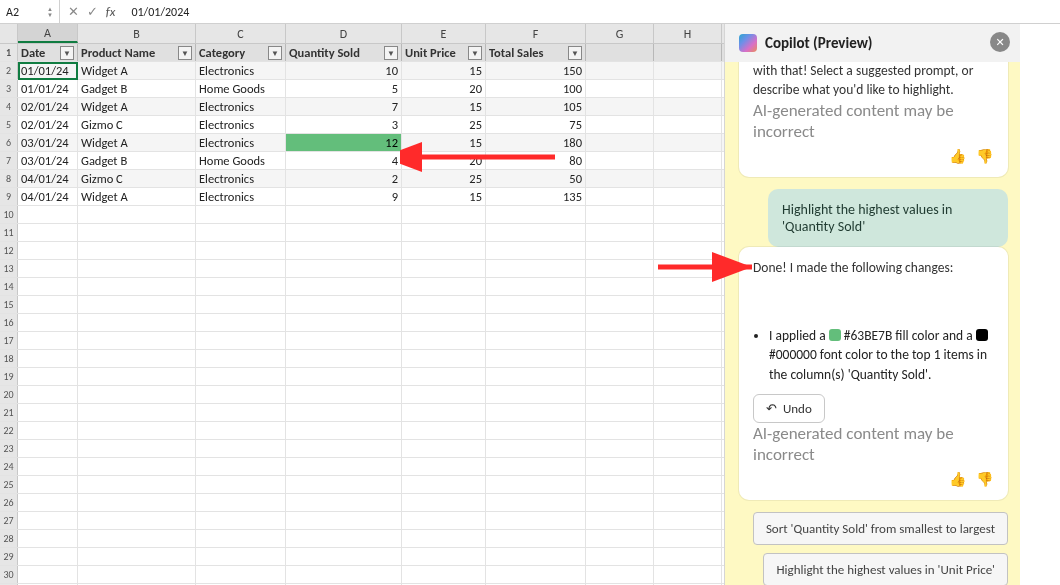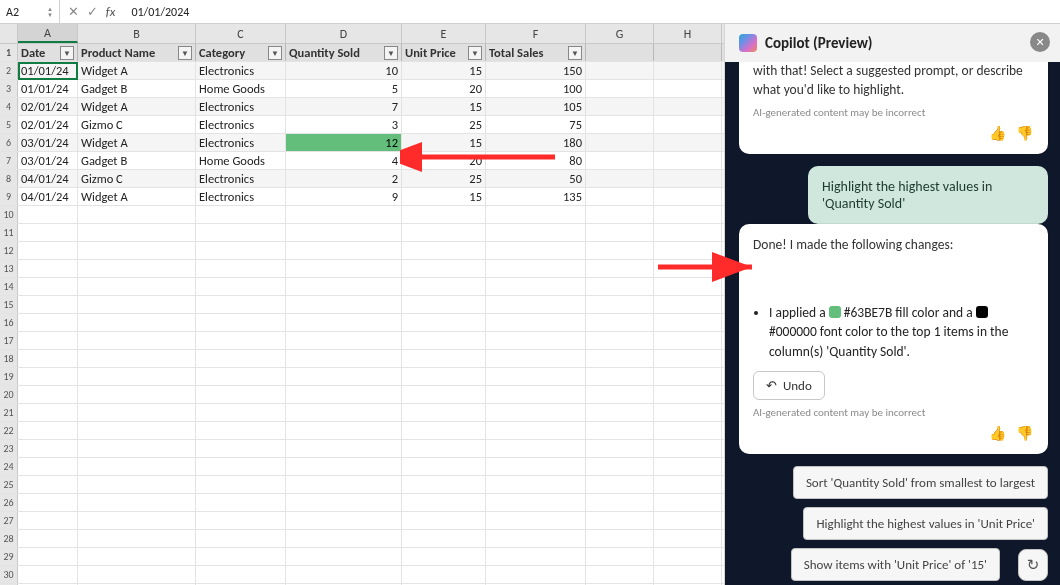--- a/index.html
+++ b/index.html
@@ -118,22 +118,22 @@
     position: absolute;
     border: 2px solid #107c41;
     pointer-events: none;
   }
 
   
   .arrow-annot { position: absolute; pointer-events: none; }
 
   
   .copilot-panel {
-    width: 336px;
-    background: #0f172a;
+    width: 296px;
+    background: #fef9c3;
     border-left: 1px solid #d5d5d5;
     display: flex;
     flex-direction: column;
     position: relative;
   }
   .cp-header {
     display: flex;
     align-items: center;
     gap: 8px;
     padding: 10px 14px;
@@ -160,21 +160,21 @@
   .cp-scroll { flex: 1; overflow: hidden; padding: 0 12px 8px 14px; }
 
   .card {
     background: #fff;
     border-radius: 10px;
     padding: 12px 14px;
     margin-bottom: 12px;
     box-shadow: 0 0 0 1px rgba(0,0,0,0.06);
   }
   .card.trim-top { border-top-left-radius: 0; border-top-right-radius: 0; margin-top: 0; padding-top: 0; }
-  .card .disclaimer { font-size: 11px; color: #8a8a8a; margin-top: 6px; }
+  .card .disclaimer { font-size: 17px; color: #8a8a8a; margin-top: 0; }
   .card .feedback { display: flex; gap: 10px; justify-content: flex-end; margin-top: 6px; font-size: 14px; color: #888; }
   .feedback span { cursor: pointer; }
 
   .user-bubble {
     background: #cfe7dc;
     border-radius: 10px;
     padding: 12px 14px;
     margin: 0 0 0 auto;
     max-width: 240px;
     font-size: 14px;

